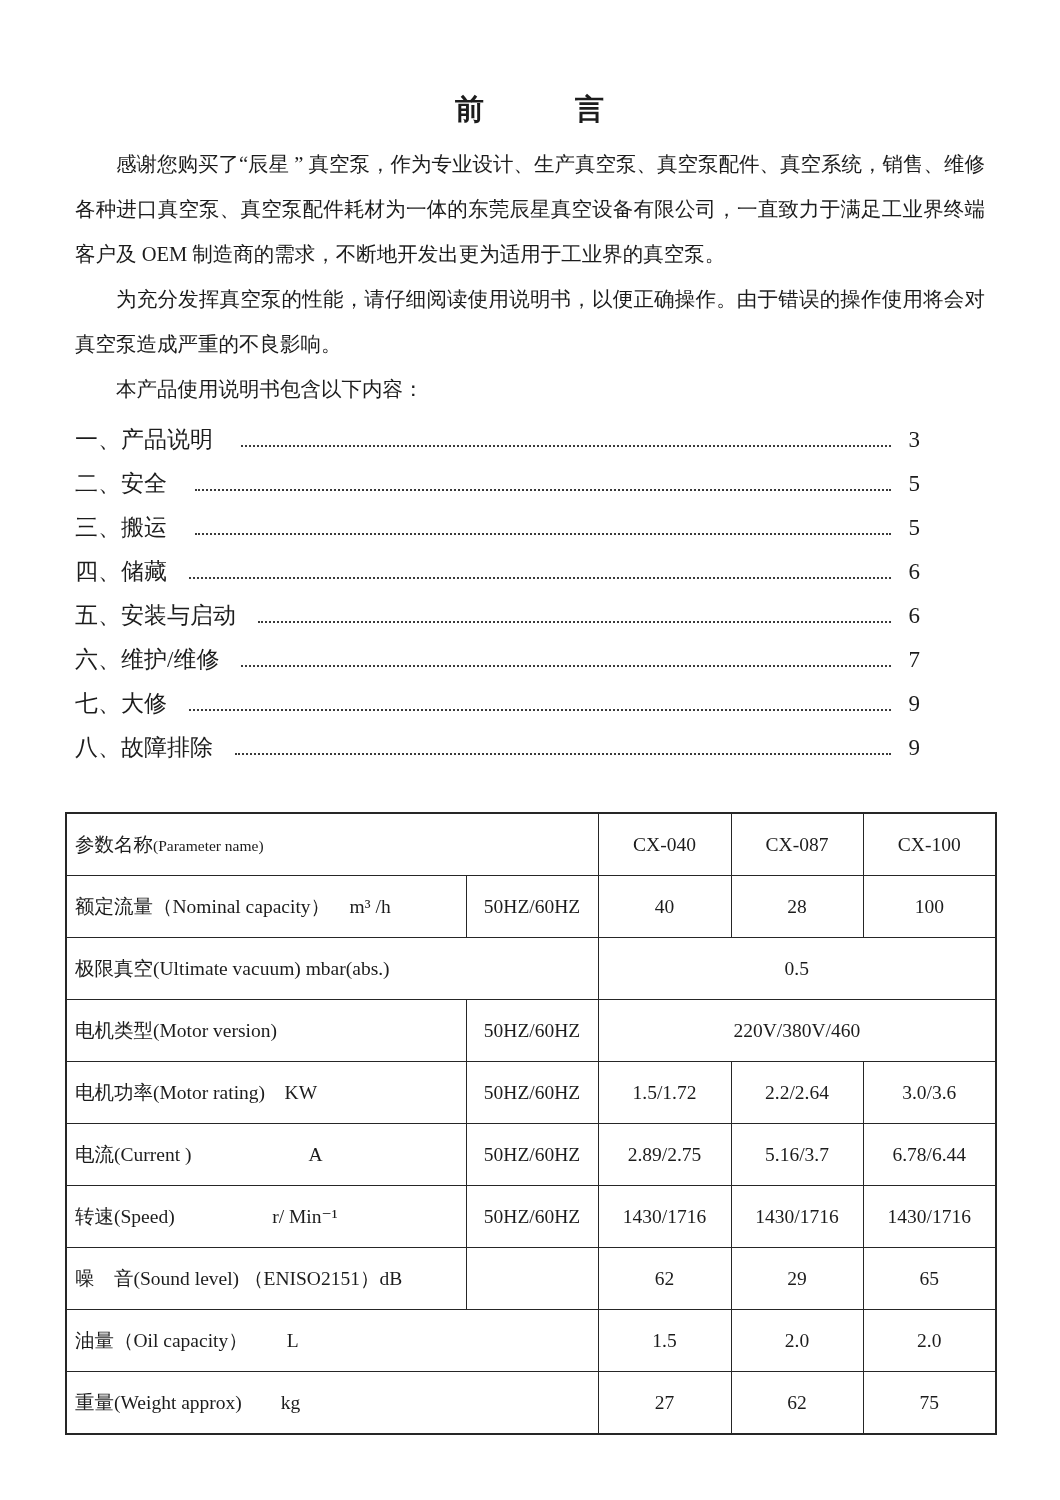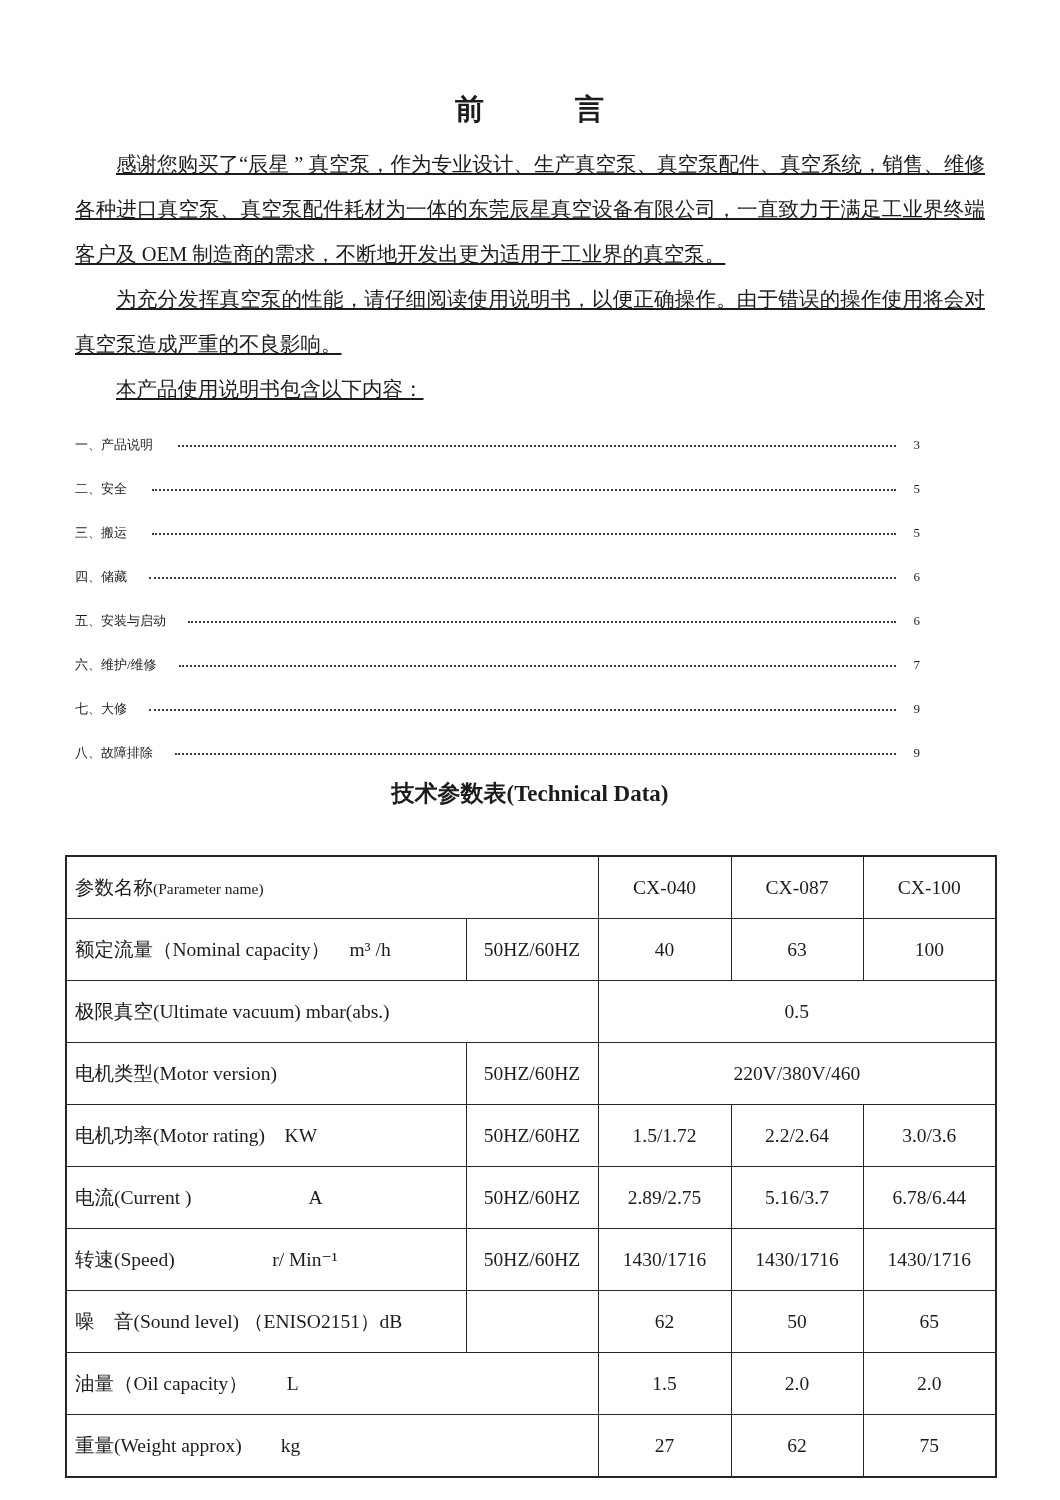--- a/index.html
+++ b/index.html
@@ -22,38 +22,37 @@
   .doc-title {
     margin: 90px 0 12px 0;
     text-align: center;
     font-size: 29px;
     font-weight: bold;
     letter-spacing: 1px;
     white-space: pre;
   }
   .content {
     margin: 6px 75px 0 75px;
-    text-decoration: underline;
   }
   p.body-par {
     margin: 0;
     font-size: 20.5px;
     line-height: 45px;
     text-align: justify;
     text-indent: 2em;
     word-break: break-all;
   }
   .toc {
     margin: 2px 140px 0 75px;
   }
   .toc-row {
     display: flex;
     align-items: flex-end;
     height: 44px;
-    font-size: 13px;
+    font-size: 23px;
     gap: 16px;
   }
   .toc-label {
     white-space: pre;
     line-height: 1;
     padding-bottom: 7px;
   }
   .toc-dots {
     flex: 1;
     border-bottom: 2.5px dotted #3a3a3a;
@@ -152,42 +151,41 @@
       <span class="toc-dots"></span>
       <span class="toc-page"> 9</span>
     </div>
     <div class="toc-row">
       <span class="toc-label">八、故障排除</span>
       <span class="toc-dots"></span>
       <span class="toc-page"> 9</span>
     </div>
   </div>
 
-  <h2 class="table-title">技术参数表(Technical Data)</h2>
 
   <table class="tech">
     <colgroup>
       <col style="width:400px">
       <col style="width:132px">
       <col style="width:133px">
       <col style="width:132px">
       <col style="width:133px">
     </colgroup>
     <tbody>
       <tr>
         <td class="lbl" colspan="2"><span>参数名称</span><span class="hdr-en">(Parameter name)</span></td>
         <td class="val">CX-040</td>
         <td class="val">CX-087</td>
         <td class="val">CX-100</td>
       </tr>
       <tr>
         <td class="lbl">额定流量（Nominal capacity）　m³ /h</td>
         <td class="val">50HZ/60HZ</td>
         <td class="val">40</td>
-        <td class="val">63</td>
+        <td class="val">28</td>
         <td class="val">100</td>
       </tr>
       <tr>
         <td class="lbl" colspan="2">极限真空(Ultimate vacuum) mbar(abs.)</td>
         <td class="val" colspan="3">0.5</td>
       </tr>
       <tr>
         <td class="lbl">电机类型(Motor version)</td>
         <td class="val">50HZ/60HZ</td>
         <td class="val" colspan="3">220V/380V/460</td>
@@ -210,21 +208,21 @@
         <td class="lbl">转速(Speed)　　　　　r/ Min⁻¹</td>
         <td class="val">50HZ/60HZ</td>
         <td class="val">1430/1716</td>
         <td class="val">1430/1716</td>
         <td class="val">1430/1716</td>
       </tr>
       <tr>
         <td class="lbl">噪　音(Sound level) （ENISO2151）dB</td>
         <td class="val"></td>
         <td class="val">62</td>
-        <td class="val">50</td>
+        <td class="val">29</td>
         <td class="val">65</td>
       </tr>
       <tr>
         <td class="lbl" colspan="2">油量（Oil capacity）　　L</td>
         <td class="val">1.5</td>
         <td class="val">2.0</td>
         <td class="val">2.0</td>
       </tr>
       <tr>
         <td class="lbl" colspan="2">重量(Weight approx)　　kg</td>

